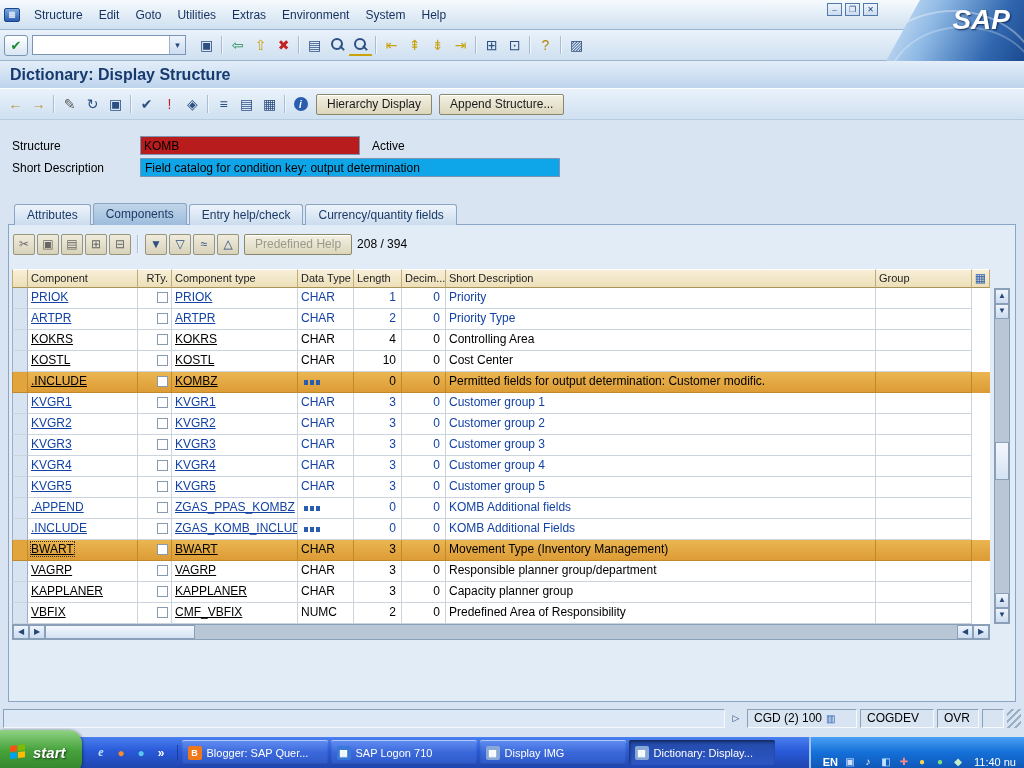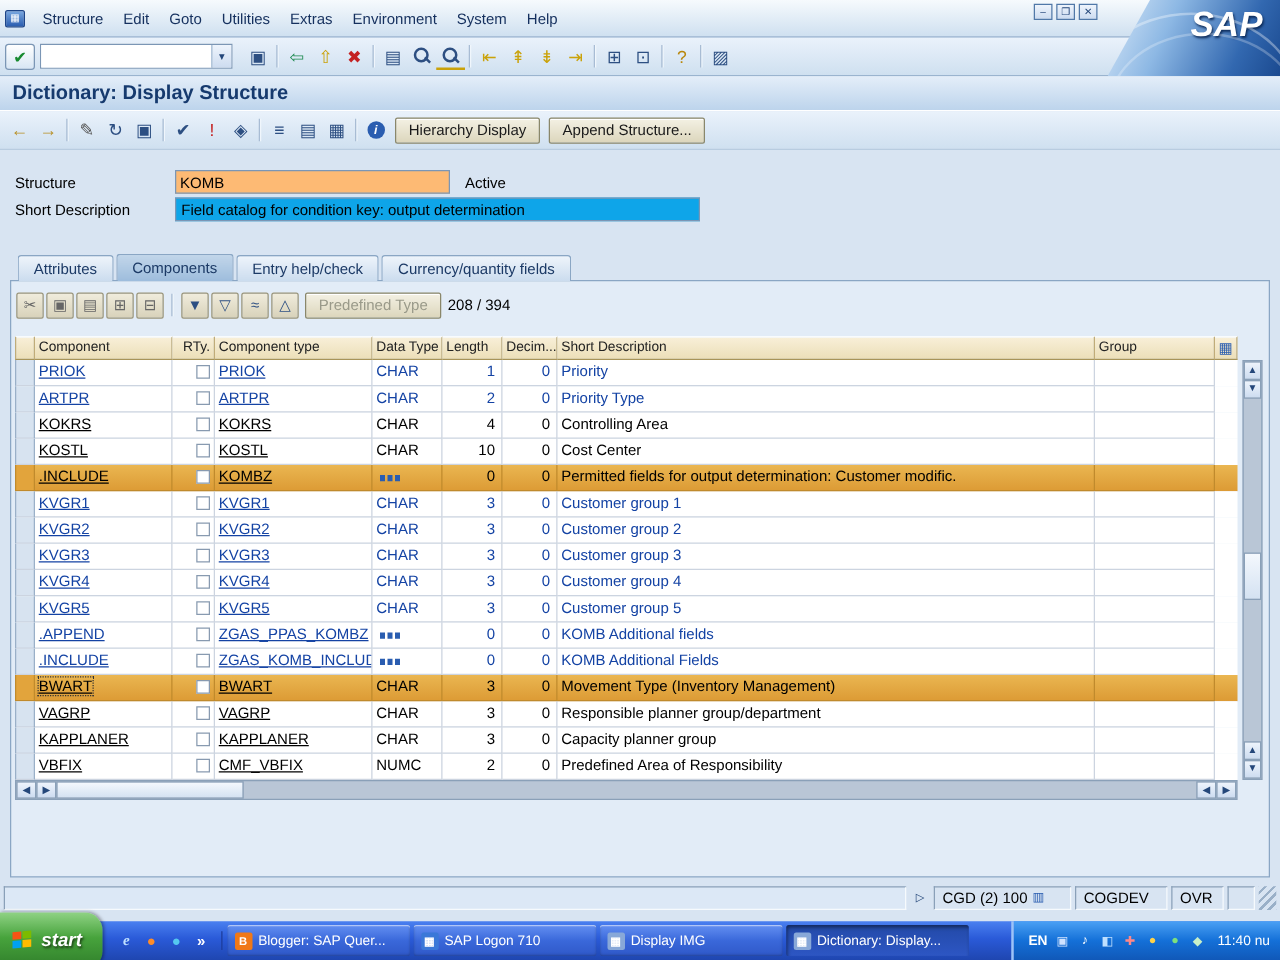--- a/index.html
+++ b/index.html
@@ -40,21 +40,21 @@
 
 .appbar{position:absolute;top:89px;left:0;width:1024px;height:31px;background:linear-gradient(#eaf2fb,#cfe0f0);border-bottom:1px solid #b8cce0;display:flex;align-items:center;padding:0 4px;gap:1px}
 .sap-btn{height:21px;margin:0 3px;padding:0 10px;background:linear-gradient(#f4f1e4,#dcd6bc);border:1px solid #8a876a;border-radius:2px;font:12px "Liberation Sans",sans-serif;color:#1a1a1a;box-shadow:inset 0 1px 0 #fff;cursor:default}
 .sap-btn.disabled{color:#9a9a8a}
 
 
 .form-label{position:absolute;color:#000}
 .lbl-structure{left:12px;top:139px}
 .lbl-active{left:372px;top:139px}
 .lbl-shortdesc{left:12px;top:161px}
-.fld-structure{position:absolute;left:140px;top:136px;width:220px;height:19px;border:1px solid #7b96b5;background:#fdba74;font:12px "Liberation Sans",sans-serif;padding:0 3px}
+.fld-structure{position:absolute;left:140px;top:136px;width:220px;height:19px;border:1px solid #7b96b5;background:#b91c1c;font:12px "Liberation Sans",sans-serif;padding:0 3px}
 .fld-shortdesc{position:absolute;left:140px;top:158px;width:420px;height:19px;border:1px solid #7b96b5;background:#0ea5e9;padding:2px 4px;color:#000;overflow:hidden;white-space:nowrap}
 
 
 .tabstrip{position:absolute;left:14px;top:203px;height:22px;display:flex;align-items:flex-end;gap:2px;z-index:2}
 .tab{height:21px;padding:3px 12px 0;background:linear-gradient(#eef4fb,#cbdcee);border:1px solid #8aa6c4;border-bottom:none;border-radius:3px 3px 0 0;color:#1c3a66;cursor:default;white-space:nowrap}
 .tab.active{background:linear-gradient(#c2d6ea,#9dbcdc);font-weight:normal;height:22px}
 
 
 .tab-panel{position:absolute;left:8px;top:224px;width:1008px;height:478px;background:#e2ecf7;border:1px solid #8aa6c4}
 
@@ -116,21 +116,21 @@
 .start-btn{height:45px;padding:0 16px 0 10px;background:linear-gradient(#8fd284,#47a33c 45%,#2f7d2a);border-radius:0 14px 14px 0;display:flex;align-items:center;gap:6px;color:#fff;font-size:15px;font-weight:bold;font-style:italic;text-shadow:1px 1px 2px #1c3c14;box-shadow:1px 0 3px rgba(0,0,0,.4);cursor:default;flex:none}
 .flag{width:17px;height:15px;display:grid;grid-template-columns:7px 7px;grid-template-rows:6px 6px;gap:1px;transform:skewY(-6deg)}
 .flag i{display:block}
 .flag i:nth-child(1){background:#f65314}.flag i:nth-child(2){background:#7cbb00}.flag i:nth-child(3){background:#00a1f1}.flag i:nth-child(4){background:#ffbb00}
 .quick{display:flex;align-items:center;gap:5px;padding:0 8px;border-right:1px solid #1c3c9c;margin-left:4px;flex:none}
 .qicon{width:15px;height:15px;display:flex;align-items:center;justify-content:center;font-weight:bold;font-size:12px;cursor:default}
 .tasks{flex:1;display:flex;gap:3px;padding:0 4px;overflow:hidden}
 .task{width:146px;height:25px;border-radius:2px;background:linear-gradient(#638ff2,#3a68da 50%,#2f58c8);box-shadow:inset 0 1px 0 rgba(255,255,255,.5),inset 0 -1px 2px rgba(0,0,0,.25);color:#fff;font-size:11px;display:flex;align-items:center;gap:5px;padding:0 6px;overflow:hidden;white-space:nowrap;cursor:default;flex:none}
 .task.active{background:linear-gradient(#234aa8,#2d56c4);box-shadow:inset 1px 2px 3px rgba(0,0,0,.45)}
 .ticon{width:14px;height:14px;border-radius:2px;display:flex;align-items:center;justify-content:center;font-size:9px;font-weight:bold;color:#fff;flex:none}
-.tray{height:31px;display:flex;align-items:center;gap:5px;padding:0 8px 0 12px;background:linear-gradient(#4aa0f4,#1470d8 50%,#1058b8);border-left:2px solid #9cc4f8;color:#fff;flex:none}
+.tray{height:31px;display:flex;align-items:flex-end;gap:5px;padding:0 8px 0 12px;background:linear-gradient(#4aa0f4,#1470d8 50%,#1058b8);border-left:2px solid #9cc4f8;color:#fff;flex:none}
 .lang{font-size:11px;font-weight:bold}
 .tray-icon{width:14px;height:14px;display:flex;align-items:center;justify-content:center;font-size:10px;cursor:default}
 .clock{font-size:11px;margin-left:4px;white-space:nowrap}
 </style>
 </head>
 <body>
 
 <div class="screen">
 
   <div class="menubar">
@@ -233,21 +233,21 @@
           <span class="tbtn" style="color: rgb(102, 102, 102);">▣</span>
           <span class="tbtn" style="color: rgb(102, 102, 102);">▤</span>
           <span class="tbtn" style="color: rgb(102, 102, 102);">⊞</span>
           <span class="tbtn" style="color: rgb(102, 102, 102);">⊟</span>
           <span class="sep"></span>
           <span class="tbtn" style="color: rgb(45, 79, 130);">▼</span>
           <span class="tbtn" style="color: rgb(45, 79, 130);">▽</span>
           <span class="tbtn" style="color: rgb(45, 79, 130);">≈</span>
           <span class="tbtn" style="color: rgb(45, 79, 130);">△</span>
         </div>
-      <button class="sap-btn disabled">Predefined Type</button>
+      <button class="sap-btn disabled">Predefined Help</button>
       <span class="pos-ind">208 / 394</span>
     </div>
 
     <div class="grid">
       <div class="grid-head" id="grid-head">
           <div class="hcell col-sel"></div>
           <div class="hcell col-comp">Component</div>
           <div class="hcell col-rty">RTy.</div>
           <div class="hcell col-ctype">Component type</div>
           <div class="hcell col-dtype">Data Type</div>

